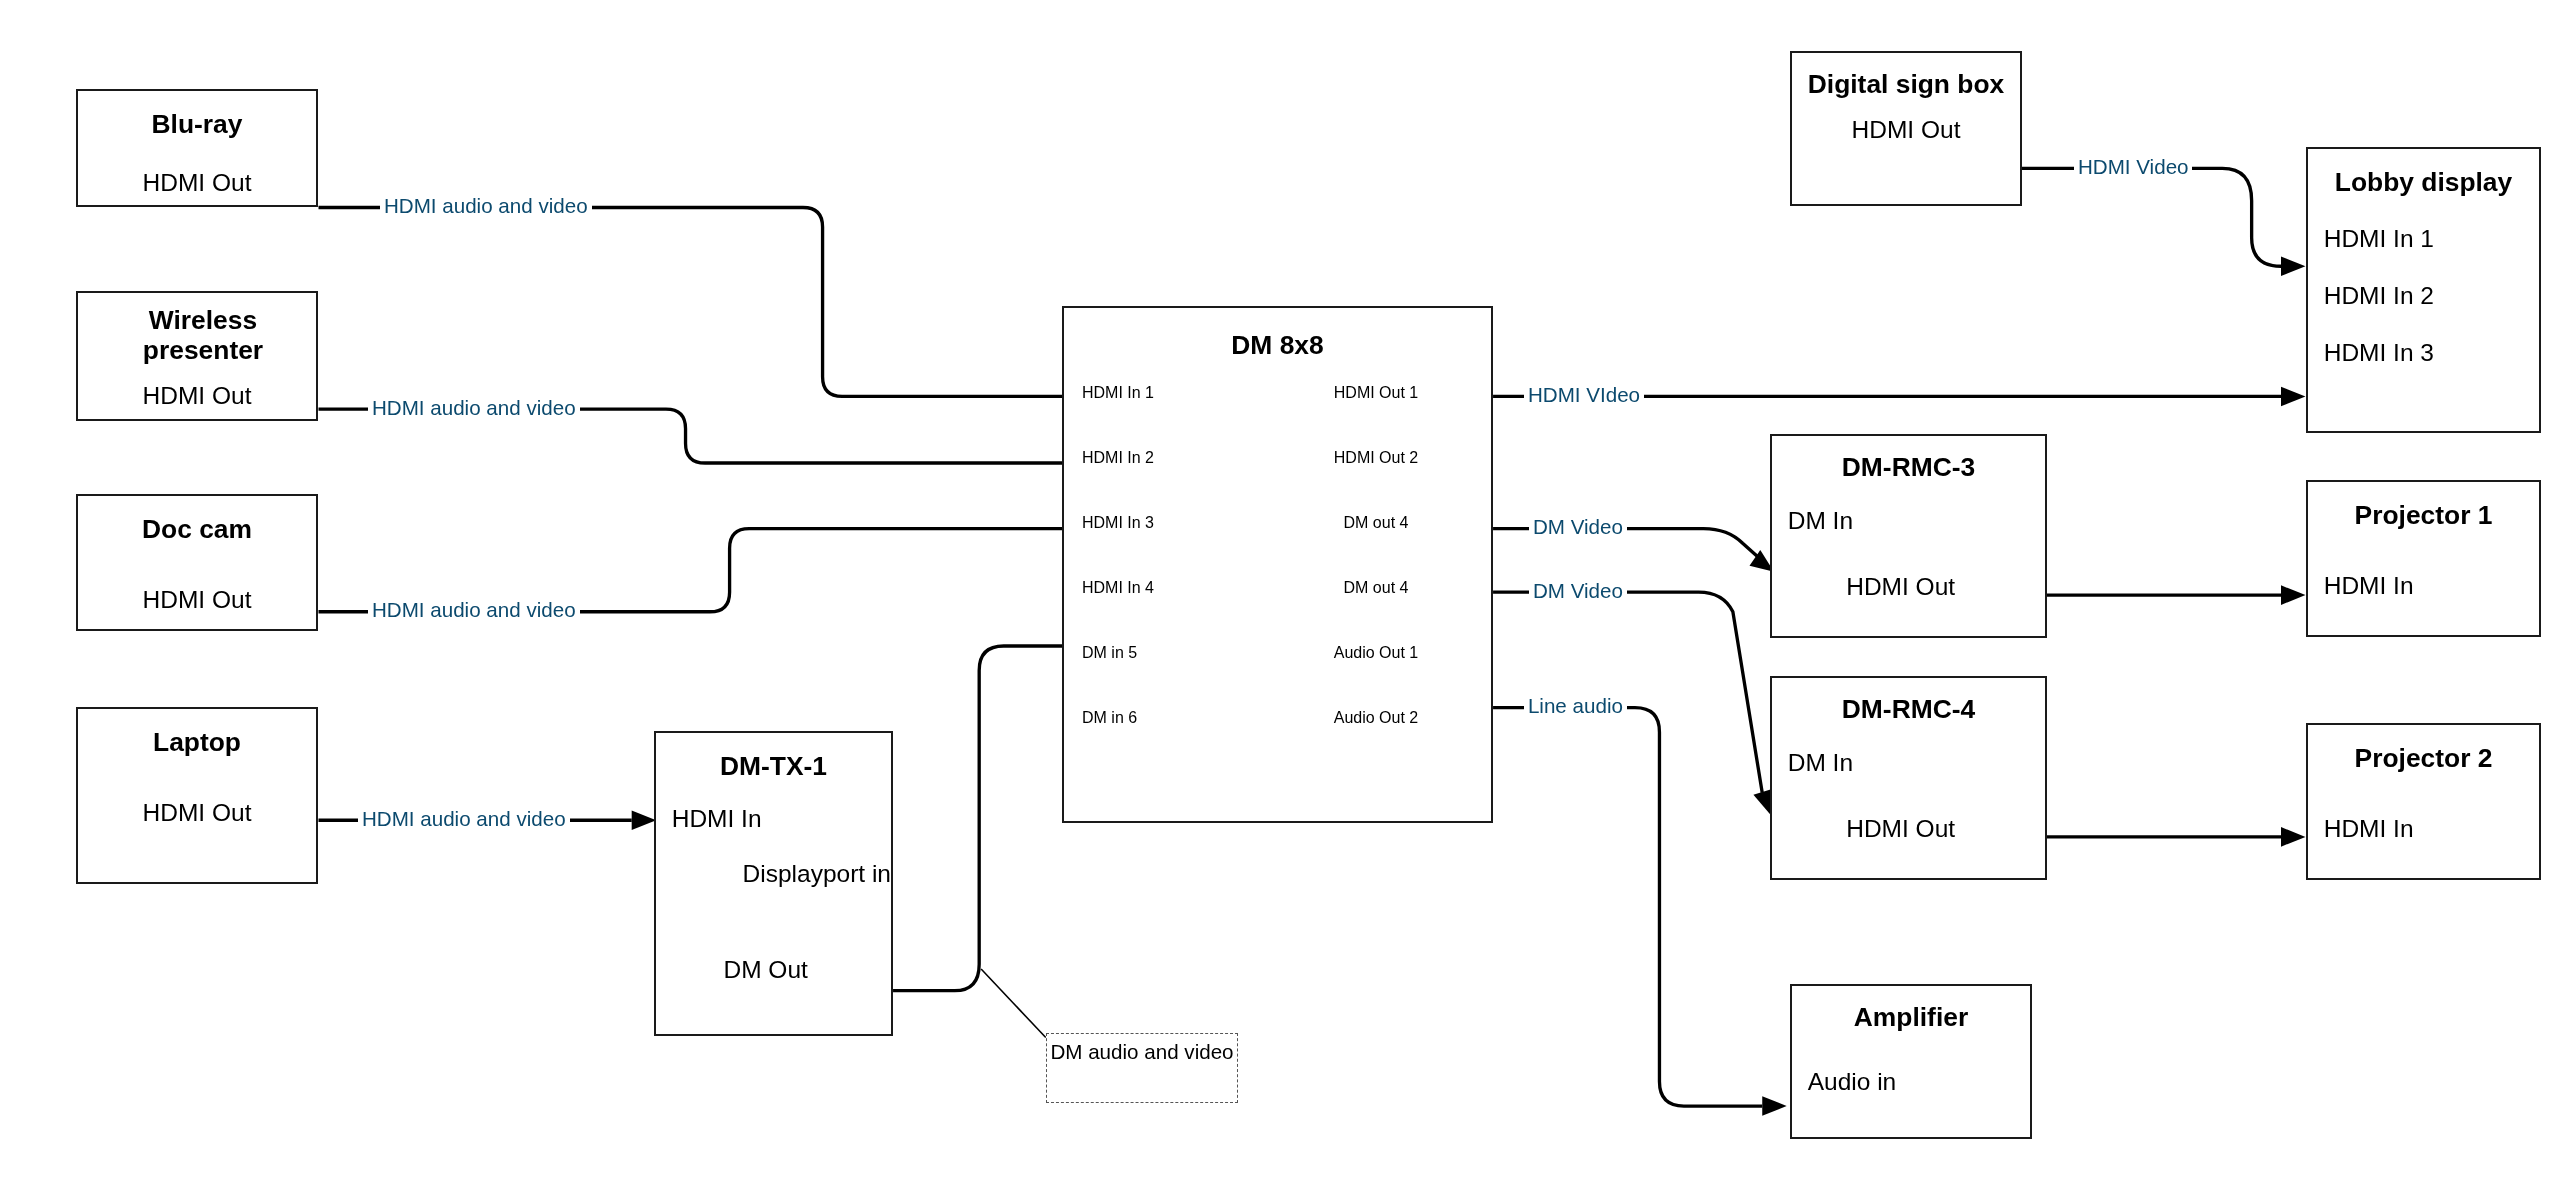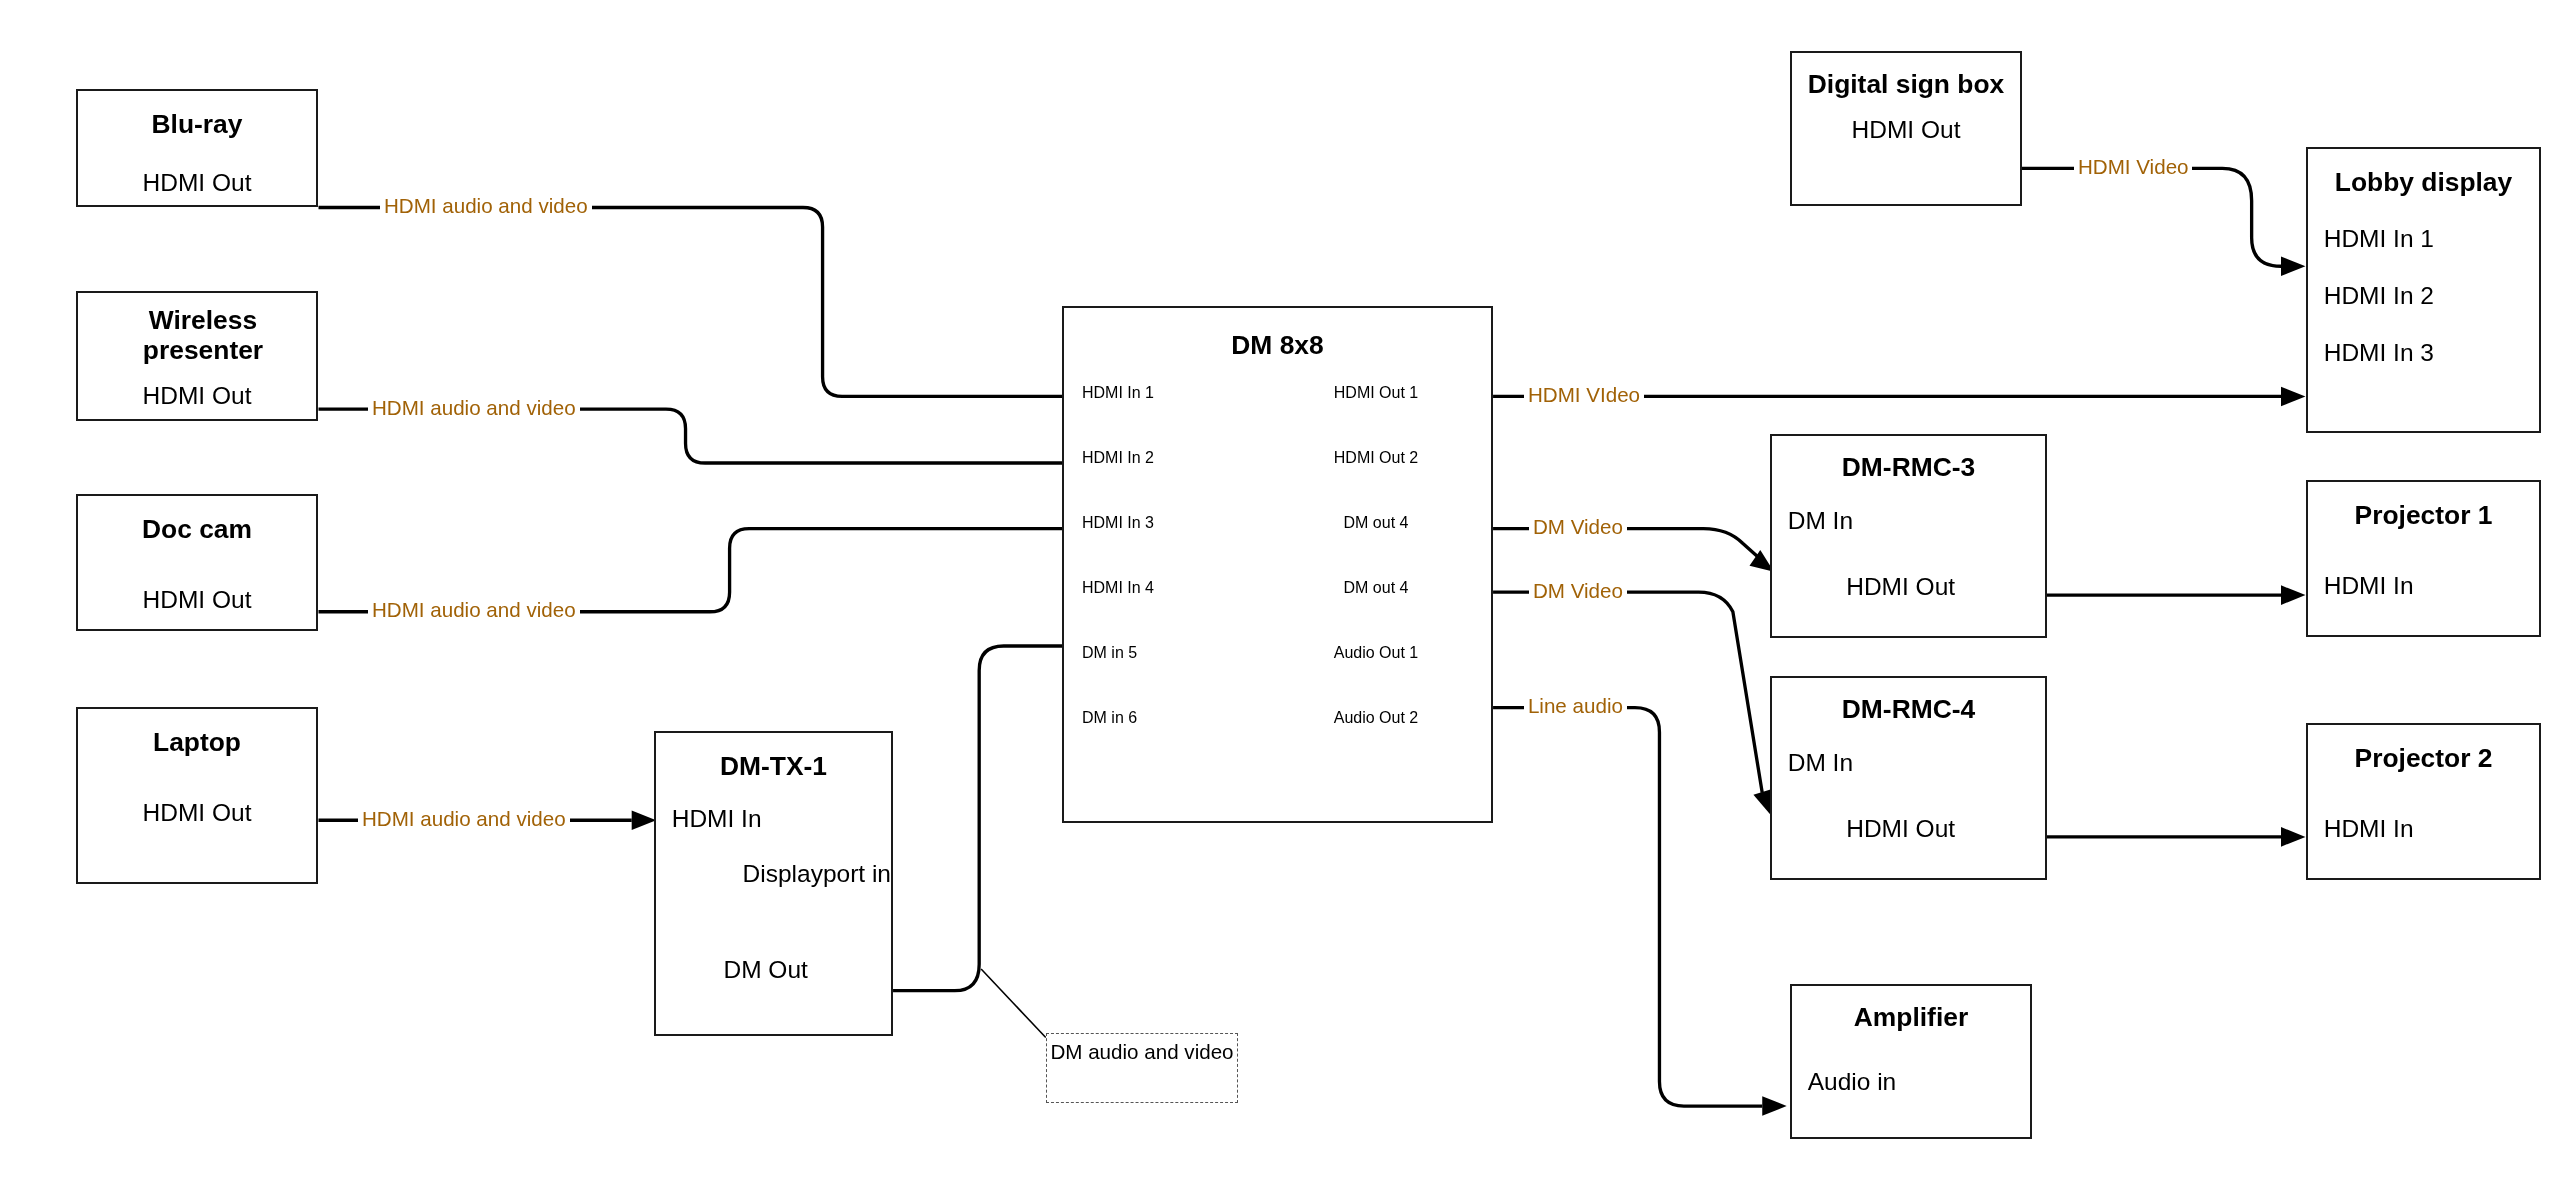--- a/index.html
+++ b/index.html
@@ -37,21 +37,21 @@
     line-height: 1.1;
     white-space: nowrap;
   }
   .port.left  { text-align: left; }
   .port.right { text-align: center; }
   .port.center{ text-align: center; }
 
   .edge-label {
     position: absolute;
     font-size: 20.6px;
-    color: #a16207;
+    color: #0c4a6e;
     background: #ffffff;
     padding: 0 3.9px;
     white-space: nowrap;
     z-index: 5;
   }
   .note {
     position: absolute;
     box-sizing: border-box;
     border: 1px dashed #555;
     background: #ffffff;

